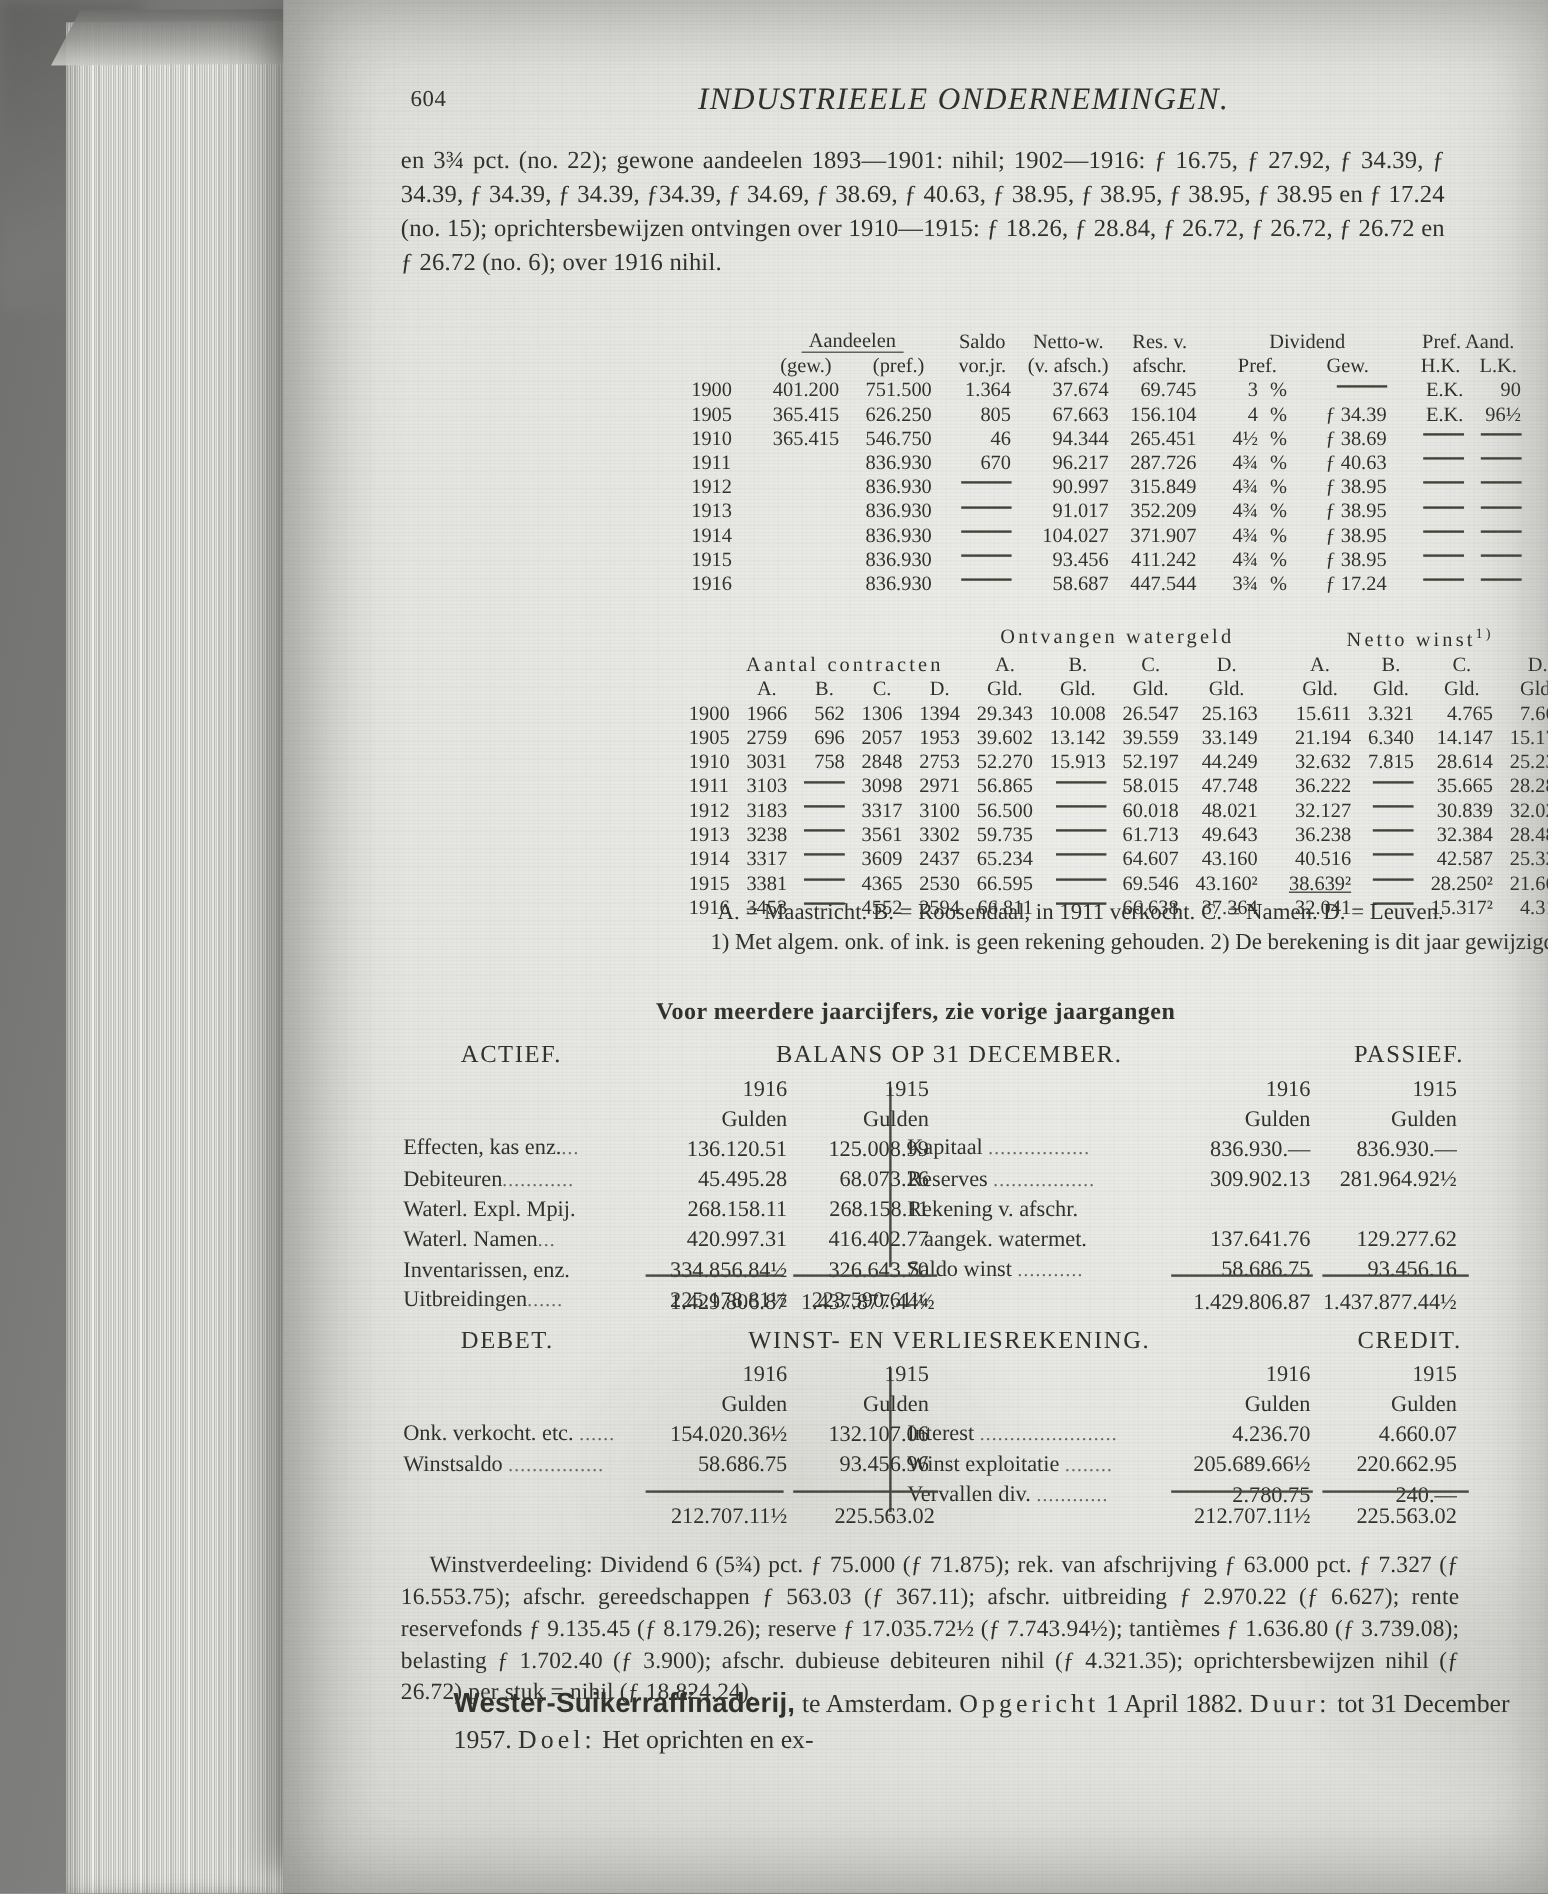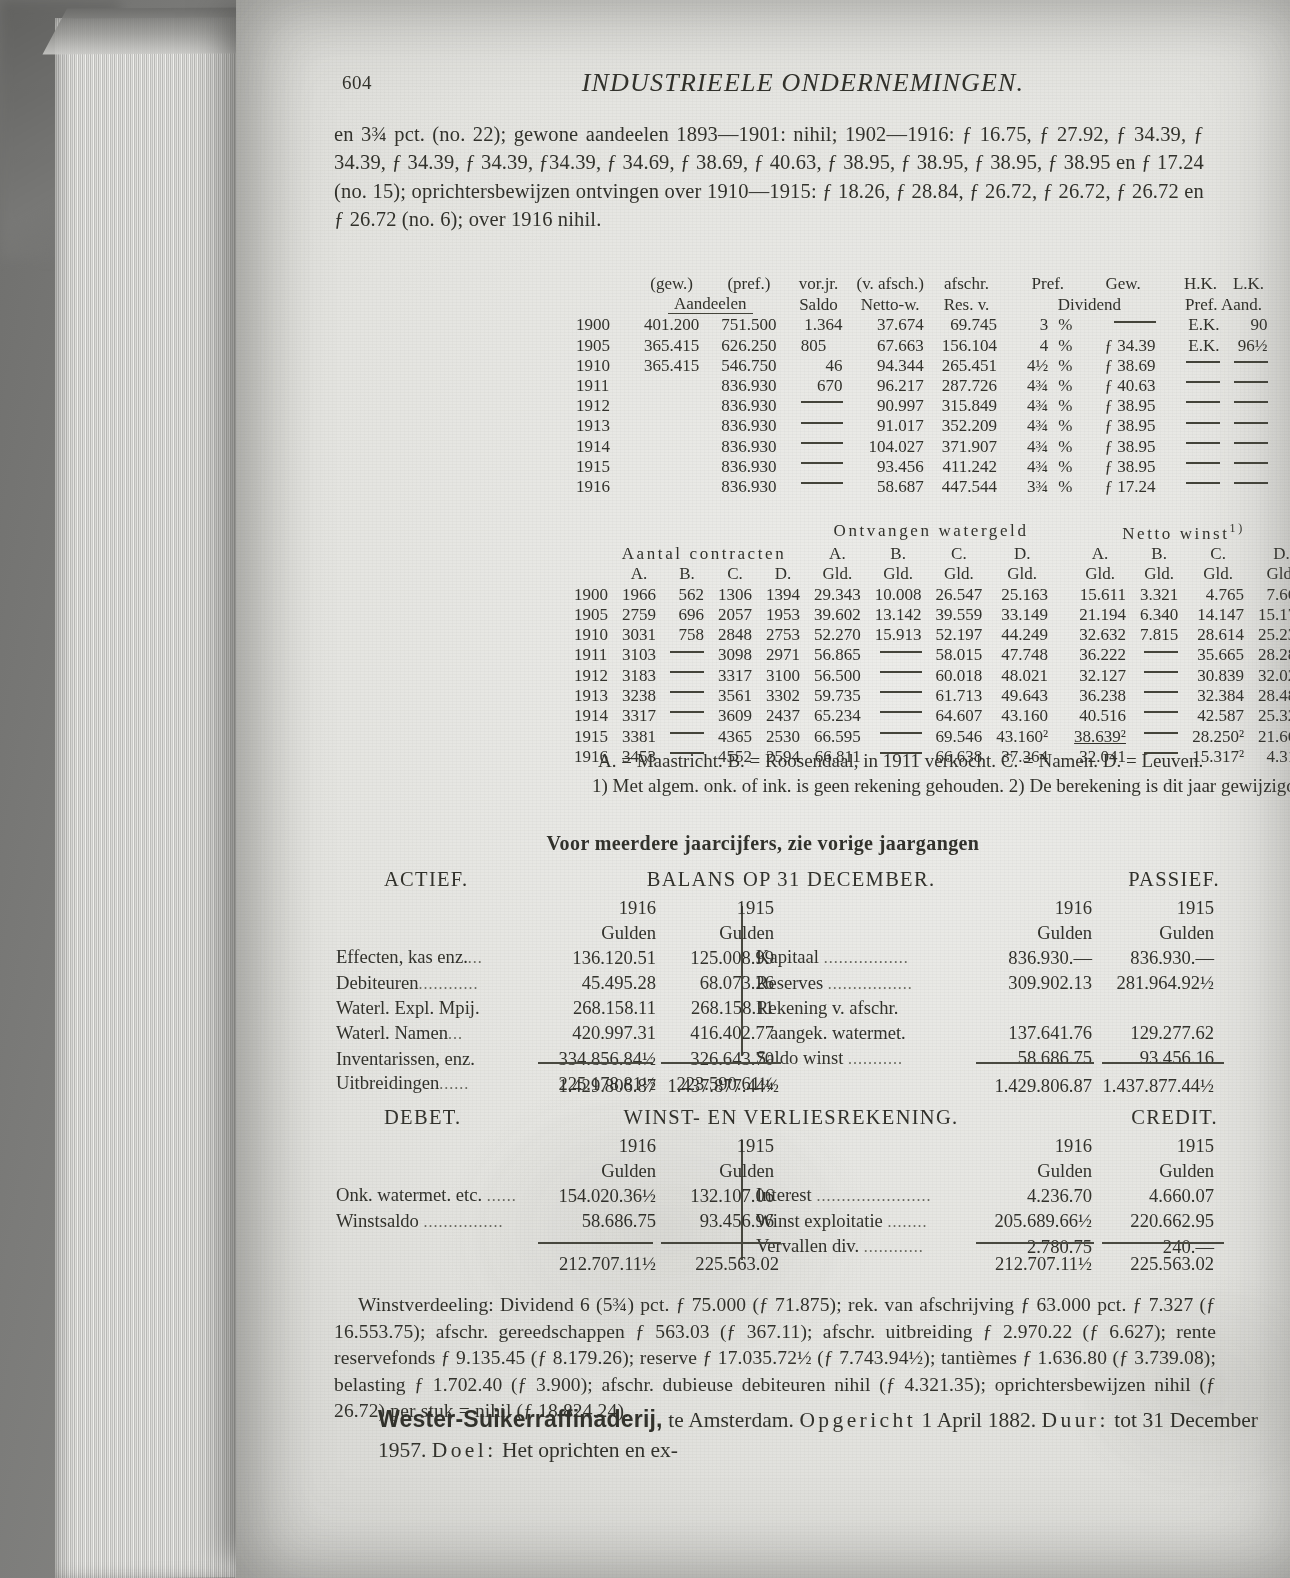--- a/index.html
+++ b/index.html
@@ -156,64 +156,64 @@
         <div class="folio">604</div>
         <div class="running">INDUSTRIEELE ONDERNEMINGEN.</div>
       </div>
 
       <div class="para" id="intro">en 3¾ pct. (no. 22); gewone aandeelen 1893—1901: nihil; 1902—1916: ƒ 16.75, ƒ 27.92, ƒ 34.39, ƒ 34.39, ƒ 34.39, ƒ 34.39, ƒ34.39, ƒ 34.69, ƒ 38.69, ƒ 40.63, ƒ 38.95, ƒ 38.95, ƒ 38.95, ƒ 38.95 en ƒ 17.24 (no. 15); oprichtersbewijzen ontvingen over 1910—1915: ƒ 18.26, ƒ 28.84, ƒ 26.72, ƒ 26.72, ƒ 26.72 en ƒ 26.72 (no. 6); over 1916 nihil.</div>
 
       <table class="tbl1">
         <tbody>
             <tr>
           <td class="yr"></td>
-          <td class="hc">(gew.)</td>
-          <td class="hc" style="padding-left:22px;">(pref.)</td>
-          <td class="hc" style="padding-left:18px;">vor.jr.</td>
-          <td class="hc" style="padding-left:14px;">(v. afsch.)</td>
-          <td class="hc" style="padding-left:12px;">afschr.</td>
-          <td class="hc" colspan="2" style="padding-left:26px;">Pref.</td>
-          <td class="hc" style="padding-left:18px;">Gew.</td>
-          <td class="hc" style="padding-left:26px;">H.K.</td>
-          <td class="hc" style="padding-left:10px;">L.K.</td>
-        </tr>
-        <tr>
-          <td class="yr"></td>
           <td class="hc" colspan="2" style="padding-bottom:1px;">
             <span style="border-bottom:1.6px solid #46463d;padding:0 6px;">Aandeelen</span>
           </td>
           <td class="hc" style="padding-left:18px;">Saldo</td>
           <td class="hc" style="padding-left:14px;">Netto-w.</td>
           <td class="hc" style="padding-left:12px;">Res. v.</td>
           <td class="hc" colspan="3" style="padding-left:26px;">
             <span>Dividend</span>
           </td>
           <td class="hc" colspan="2" style="padding-left:24px;">
             <span>Pref. Aand.</span>
           </td>
         </tr>
+        <tr>
+          <td class="yr"></td>
+          <td class="hc">(gew.)</td>
+          <td class="hc" style="padding-left:22px;">(pref.)</td>
+          <td class="hc" style="padding-left:18px;">vor.jr.</td>
+          <td class="hc" style="padding-left:14px;">(v. afsch.)</td>
+          <td class="hc" style="padding-left:12px;">afschr.</td>
+          <td class="hc" colspan="2" style="padding-left:26px;">Pref.</td>
+          <td class="hc" style="padding-left:18px;">Gew.</td>
+          <td class="hc" style="padding-left:26px;">H.K.</td>
+          <td class="hc" style="padding-left:10px;">L.K.</td>
+        </tr>
 
         <tr>
           <td class="yr">1900</td>
           <td class="c">401.200</td>
           <td class="c" style="padding-left:22px;">751.500</td>
           <td class="c" style="padding-left:24px;">1.364</td>
           <td class="c" style="padding-left:20px;">37.674</td>
           <td class="c" style="padding-left:18px;">69.745</td>
           <td class="c" style="padding-left:30px;">3</td>
           <td class="c" style="padding-left:10px;">%</td>
           <td class="c" style="padding-left:32px;"><span class="dash"></span></td>
           <td class="c" style="padding-left:30px;">E.K.</td>
           <td class="c" style="padding-left:14px;">90</td>
         </tr>
         <tr>
           <td class="yr">1905</td>
           <td class="c">365.415</td>
           <td class="c" style="padding-left:22px;">626.250</td>
-          <td class="c" style="padding-left:8px;text-align:center;">805</td>
+          <td class="c" style="padding-left:8px;">805</td>
           <td class="c" style="padding-left:20px;">67.663</td>
           <td class="c" style="padding-left:18px;">156.104</td>
           <td class="c" style="padding-left:30px;">4</td>
           <td class="c" style="padding-left:10px;">%</td>
           <td class="c" style="padding-left:32px;">ƒ 34.39</td>
           <td class="c" style="padding-left:30px;">E.K.</td>
           <td class="c" style="padding-left:14px;">96½</td>
         </tr>
         <tr>
           <td class="yr">1910</td>
@@ -623,21 +623,21 @@
           <td style="width:205px;"></td>
           <td class="num" style="width:115px;">1916</td>
           <td class="num" style="width:118px;">1915</td>
         </tr>
         <tr>
           <td></td>
           <td class="num">Gulden</td>
           <td class="num">Gulden</td>
         </tr>
         <tr>
-          <td class="lbl"><span>Onk. watermet. etc.</span> <span class="dots">......</span></td>
+          <td class="lbl"><span>Onk. verkocht. etc.</span> <span class="dots">......</span></td>
           <td class="num">154.020.36½</td>
           <td class="num">132.107.06</td>
         </tr>
         <tr>
           <td class="lbl"><span>Winstsaldo</span> <span class="dots">................</span></td>
           <td class="num">58.686.75</td>
           <td class="num">93.456.96</td>
         </tr>
       </tbody>
         </table>

